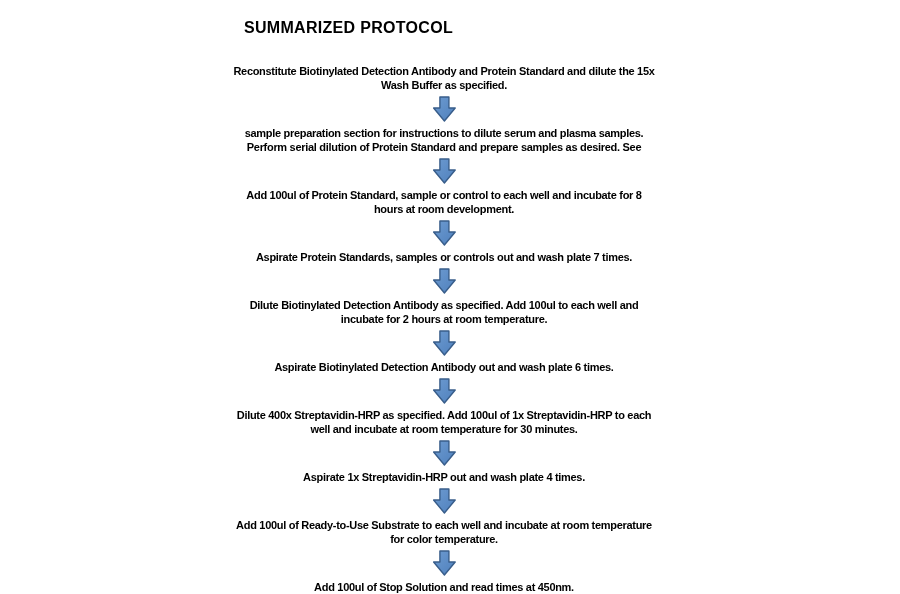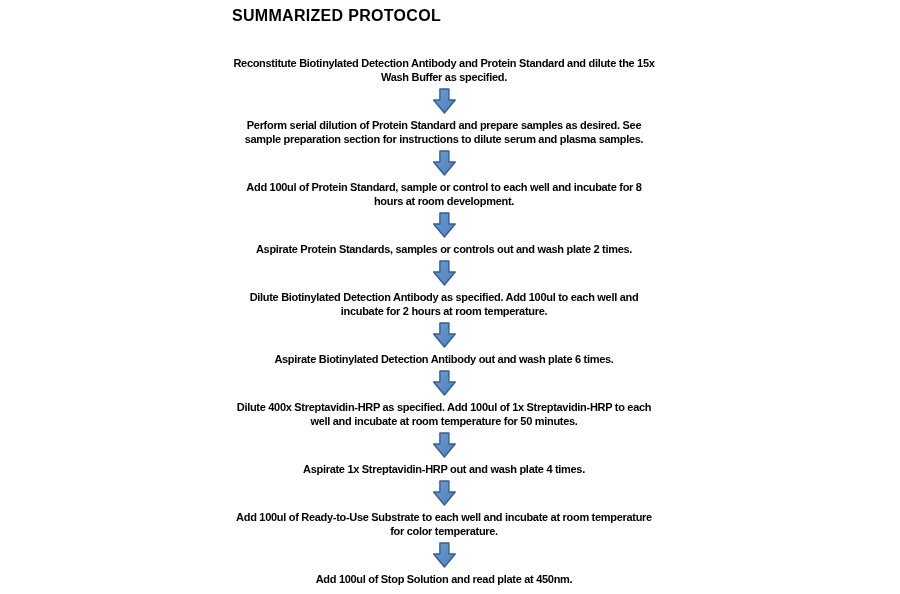--- a/index.html
+++ b/index.html
@@ -9,30 +9,30 @@
     height: 594px;
     background: #ffffff;
     font-family: "Liberation Sans", sans-serif;
     position: relative;
     overflow: hidden;
   }
   .title {
     position: absolute;
     left: 228px;
     top: 3px;
-    margin: 4px;
+    margin: 16px;
     font-size: 16px;
     font-weight: bold;
     color: #000000;
     letter-spacing: 0.3px;
     white-space: nowrap;
   }
   .flow {
     position: absolute;
-    top: 56px;
+    top: 64px;
     left: 444px;
     transform: translateX(-50%);
     display: flex;
     flex-direction: column;
     align-items: center;
     gap: 4px;
   }
   .step {
     font-size: 11px;
     font-weight: bold;
@@ -67,22 +67,22 @@
         <defs>
           <linearGradient id="ag0" x1="0" y1="0" x2="1" y2="1">
             <stop offset="0" stop-color="#6d9ad0"></stop>
             <stop offset="1" stop-color="#4f81bd"></stop>
           </linearGradient>
         </defs>
         <path d="M7.5 1 L16.5 1 L16.5 12 L22.8 12 L12 25 L1.2 12 L7.5 12 Z" fill="url(#ag0)" stroke="#385d8a" stroke-width="1.4" stroke-linejoin="round"></path>
       </svg>
     </div>
     <div class="step">
+      <div class="line">sample preparation section for instructions to dilute serum and plasma samples.</div>
       <div class="line">Perform serial dilution of Protein Standard and prepare samples as desired. See</div>
-      <div class="line">sample preparation section for instructions to dilute serum and plasma samples.</div>
     </div>
     <div class="arrow">
       <svg width="24" height="26" viewBox="0 0 24 26">
         <defs>
           <linearGradient id="ag1" x1="0" y1="0" x2="1" y2="1">
             <stop offset="0" stop-color="#6d9ad0"></stop>
             <stop offset="1" stop-color="#4f81bd"></stop>
           </linearGradient>
         </defs>
         <path d="M7.5 1 L16.5 1 L16.5 12 L22.8 12 L12 25 L1.2 12 L7.5 12 Z" fill="url(#ag1)" stroke="#385d8a" stroke-width="1.4" stroke-linejoin="round"></path>
@@ -97,21 +97,21 @@
         <defs>
           <linearGradient id="ag2" x1="0" y1="0" x2="1" y2="1">
             <stop offset="0" stop-color="#6d9ad0"></stop>
             <stop offset="1" stop-color="#4f81bd"></stop>
           </linearGradient>
         </defs>
         <path d="M7.5 1 L16.5 1 L16.5 12 L22.8 12 L12 25 L1.2 12 L7.5 12 Z" fill="url(#ag2)" stroke="#385d8a" stroke-width="1.4" stroke-linejoin="round"></path>
       </svg>
     </div>
     <div class="step">
-      <div class="line">Aspirate Protein Standards, samples or controls out and wash plate 2 times.</div>
+      <div class="line">Aspirate Protein Standards, samples or controls out and wash plate 7 times.</div>
     </div>
     <div class="arrow">
       <svg width="24" height="26" viewBox="0 0 24 26">
         <defs>
           <linearGradient id="ag3" x1="0" y1="0" x2="1" y2="1">
             <stop offset="0" stop-color="#6d9ad0"></stop>
             <stop offset="1" stop-color="#4f81bd"></stop>
           </linearGradient>
         </defs>
         <path d="M7.5 1 L16.5 1 L16.5 12 L22.8 12 L12 25 L1.2 12 L7.5 12 Z" fill="url(#ag3)" stroke="#385d8a" stroke-width="1.4" stroke-linejoin="round"></path>
@@ -141,21 +141,21 @@
           <linearGradient id="ag5" x1="0" y1="0" x2="1" y2="1">
             <stop offset="0" stop-color="#6d9ad0"></stop>
             <stop offset="1" stop-color="#4f81bd"></stop>
           </linearGradient>
         </defs>
         <path d="M7.5 1 L16.5 1 L16.5 12 L22.8 12 L12 25 L1.2 12 L7.5 12 Z" fill="url(#ag5)" stroke="#385d8a" stroke-width="1.4" stroke-linejoin="round"></path>
       </svg>
     </div>
     <div class="step">
       <div class="line">Dilute 400x Streptavidin-HRP as specified. Add 100ul of 1x Streptavidin-HRP to each</div>
-      <div class="line">well and incubate at room temperature for 50 minutes.</div>
+      <div class="line">well and incubate at room temperature for 30 minutes.</div>
     </div>
     <div class="arrow">
       <svg width="24" height="26" viewBox="0 0 24 26">
         <defs>
           <linearGradient id="ag6" x1="0" y1="0" x2="1" y2="1">
             <stop offset="0" stop-color="#6d9ad0"></stop>
             <stop offset="1" stop-color="#4f81bd"></stop>
           </linearGradient>
         </defs>
         <path d="M7.5 1 L16.5 1 L16.5 12 L22.8 12 L12 25 L1.2 12 L7.5 12 Z" fill="url(#ag6)" stroke="#385d8a" stroke-width="1.4" stroke-linejoin="round"></path>
@@ -184,15 +184,15 @@
         <defs>
           <linearGradient id="ag8" x1="0" y1="0" x2="1" y2="1">
             <stop offset="0" stop-color="#6d9ad0"></stop>
             <stop offset="1" stop-color="#4f81bd"></stop>
           </linearGradient>
         </defs>
         <path d="M7.5 1 L16.5 1 L16.5 12 L22.8 12 L12 25 L1.2 12 L7.5 12 Z" fill="url(#ag8)" stroke="#385d8a" stroke-width="1.4" stroke-linejoin="round"></path>
       </svg>
     </div>
     <div class="step">
-      <div class="line">Add 100ul of Stop Solution and read plate at 450nm.</div>
+      <div class="line">Add 100ul of Stop Solution and read times at 450nm.</div>
     </div>
   </main>
 
 </body></html>

